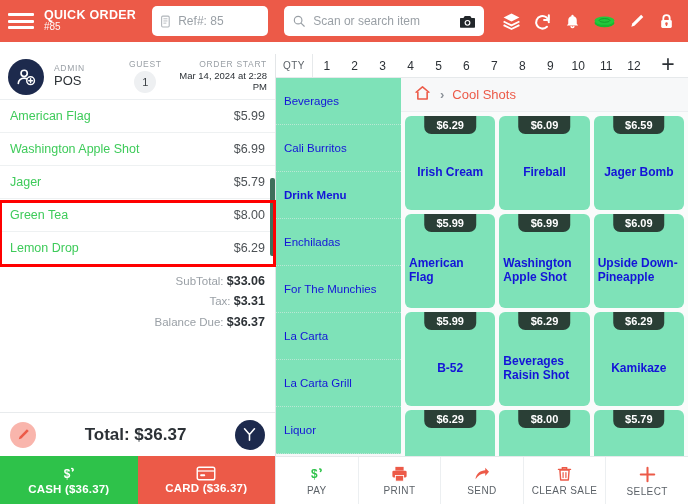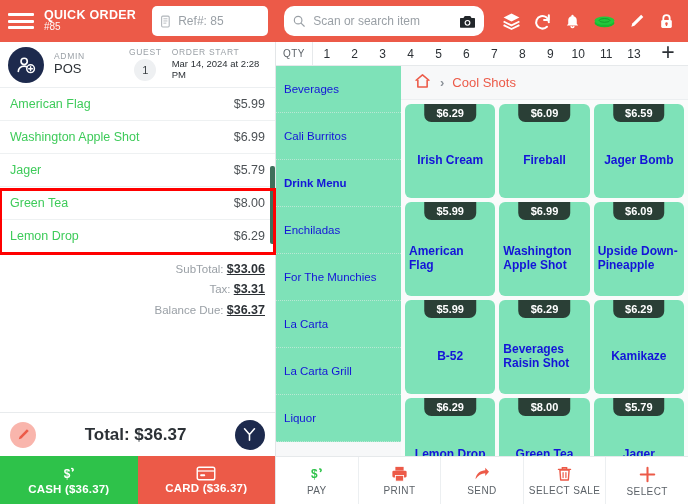--- a/index.html
+++ b/index.html
@@ -21,62 +21,62 @@
   .hamburger span { display: block; height: 3px; background: #fff; border-radius: 1px; }
   .order-title { color: #fff; line-height: 1.05; margin-left: 2px; flex: 0 0 auto; }
   .order-title .t1 { font-size: 12.5px; font-weight: bold; letter-spacing: .3px; display: block; }
   .order-title .t2 { font-size: 10px; display: block; opacity: .95; }
   .ref-box {
     background: #fff; border-radius: 5px; height: 30px; width: 116px;
     display: flex; align-items: center; gap: 5px; padding: 0 8px; margin-left: 8px; flex: 0 0 116px;
   }
   .ref-box .txt { color: #9aa0a6; font-size: 12px; }
   .search-box {
-    background: #fff; border-radius: 10px; height: 30px; flex: 1 1 auto; min-width: 0;
+    background: #fff; border-radius: 5px; height: 30px; flex: 1 1 auto; min-width: 0;
     display: flex; align-items: center; gap: 7px; padding: 0 8px; margin-left: 8px; max-width: 200px;
   }
   .search-box .txt { color: #9aa0a6; font-size: 12px; flex: 1; }
   .hicons { display: flex; align-items: center; gap: 12px; margin-left: 10px; padding-right: 4px; }
   .hicons > span { display: flex; align-items: center; justify-content: center; cursor: pointer; }
 
   
-  .body { flex: 1 1 auto; display: flex; min-height: 0; }
+  .body { flex: 1 1 auto; display: flex; min-height: 0; margin-top: 12px; }
 
   
   .left { width: 276px; flex: 0 0 276px; display: flex; flex-direction: column;
           border-right: 1px solid #e3e6e8; background: #fff; position: relative; }
   .cust {
     height: 46px; flex: 0 0 46px; display: flex; align-items: center;
     padding: 0 8px; gap: 10px; border-bottom: 1px solid #eceff1; background:#fff;
   }
   .avatar { width: 36px; height: 36px; border-radius: 50%; background: #1d2a4d;
             display: flex; align-items: center; justify-content: center; flex: 0 0 36px; }
   .cust-col { display: flex; flex-direction: column; line-height: 1.15; }
   .cust-col .lbl { font-size: 8.5px; color: #9aa0a6; letter-spacing: .7px; }
   .cust-col .val { font-size: 13px; color: #2c3136; }
   .guest-col { margin-left: 34px; text-align: center; }
   .guest-pill { width: 22px; height: 22px; border-radius: 50%; background: #eef0f2;
      margin: 2px auto 0; display: flex; align-items: center; justify-content: center;
      font-size: 11px; color: #3c4145; }
-  .start-col { margin-left: auto; text-align: left; }
+  .start-col { margin-left: auto; text-align: right; }
   .start-col .val { font-size: 9.5px; color: #2c3136; line-height: 1.25; }
 
   .items { flex: 1 1 auto; overflow: hidden; position: relative; }
   .item-row {
     height: 33px; display: flex; align-items: center; justify-content: space-between;
     padding: 0 10px; border-bottom: 1px solid #eef1f2; background: #fff; cursor: pointer;
   }
   .item-row .nm { color: #3ecb5a; font-size: 12.5px; }
   .item-row .pr { color: #4c5155; font-size: 12.5px; }
   .scrollthumb { position: absolute; right: 0px; top: 78px; width: 5px; height: 78px;
      background: #3f6f5b; border-radius: 2px; }
 
   .totals { padding: 6px 10px 0 0; text-align: right; background: #fff; }
   .totals div { font-size: 11.5px; color: #9aa0a6; line-height: 1.62; }
-  .totals div b { color: #2c3136; font-size: 12.5px; text-decoration: underline; }
+  .totals div b { color: #2c3136; font-size: 12.5px; }
 
   .total-bar {
     height: 44px; flex: 0 0 44px; border-top: 1px solid #e8ebed;
     display: flex; align-items: center; justify-content: space-between; padding: 0 10px; background:#fff;
   }
   .pencil-circle { width: 26px; height: 26px; border-radius: 50%; background: #f9b5ac;
      display: flex; align-items: center; justify-content: center; flex: 0 0 26px; }
   .total-txt { font-size: 17px; font-weight: bold; color: #2c3136; }
   .split-circle { width: 30px; height: 30px; border-radius: 50%; background: #1d2a4d;
      display: flex; align-items: center; justify-content: center; flex: 0 0 30px; }
@@ -327,21 +327,21 @@
         <span class="qnum">2</span>
         <span class="qnum">3</span>
         <span class="qnum">4</span>
         <span class="qnum">5</span>
         <span class="qnum">6</span>
         <span class="qnum">7</span>
         <span class="qnum">8</span>
         <span class="qnum">9</span>
         <span class="qnum">10</span>
         <span class="qnum">11</span>
-        <span class="qnum">13</span>
+        <span class="qnum">12</span>
         <span class="qplus">+</span>
       </div>
 
       <div class="menu-area">
 
         <div class="cats">
           <div class="cat">
             <span>Beverages</span>
             </div>
           <div class="cat">
@@ -453,21 +453,21 @@
             <path d="M4 19C5 10.5 11 7.5 17 7V3.5L22 9l-5 5.5V11c-5 .3-9.5 2.6-13 8z" fill="#ec5a48"></path>
           </svg>
           <span class="lab">SEND</span>
         </div>
         <div class="tool">
           <svg width="17" height="18" viewBox="0 0 24 24">
             <path d="M3.5 5.5h17M9 5.5V3.2h6v2.3" fill="none" stroke="#ec5a48" stroke-width="2" stroke-linecap="round"></path>
             <path d="M5.5 6.5h13l-1.1 14H6.6z" fill="none" stroke="#ec5a48" stroke-width="2" stroke-linejoin="round"></path>
             <path d="M10 10v7M14 10v7" stroke="#ec5a48" stroke-width="1.7" stroke-linecap="round"></path>
           </svg>
-          <span class="lab">SELECT SALE</span>
+          <span class="lab">CLEAR SALE</span>
         </div>
         <div class="tool">
           <svg width="19" height="19" viewBox="0 0 24 24">
             <path d="M12 3.5v17M3.5 12h17" stroke="#ec5a48" stroke-width="2.6" stroke-linecap="round"></path>
           </svg>
           <span class="lab">SELECT</span>
         </div>
       </div>
     </div>
   </div>

